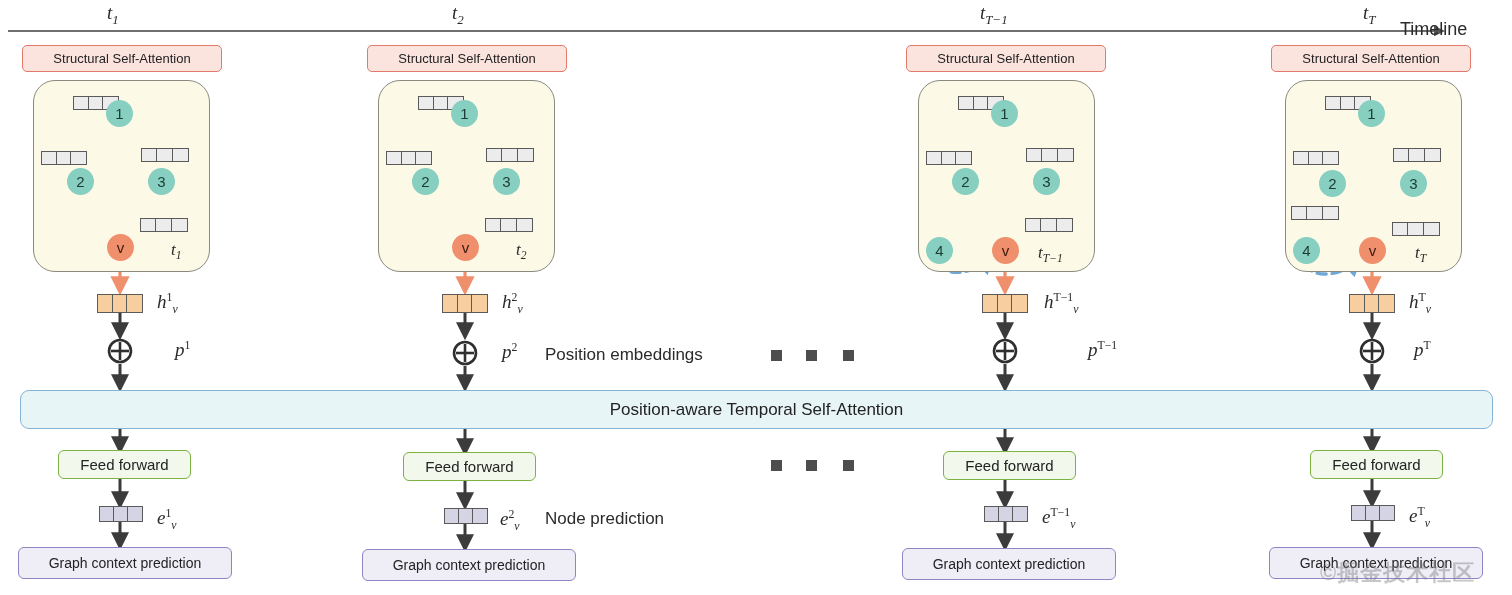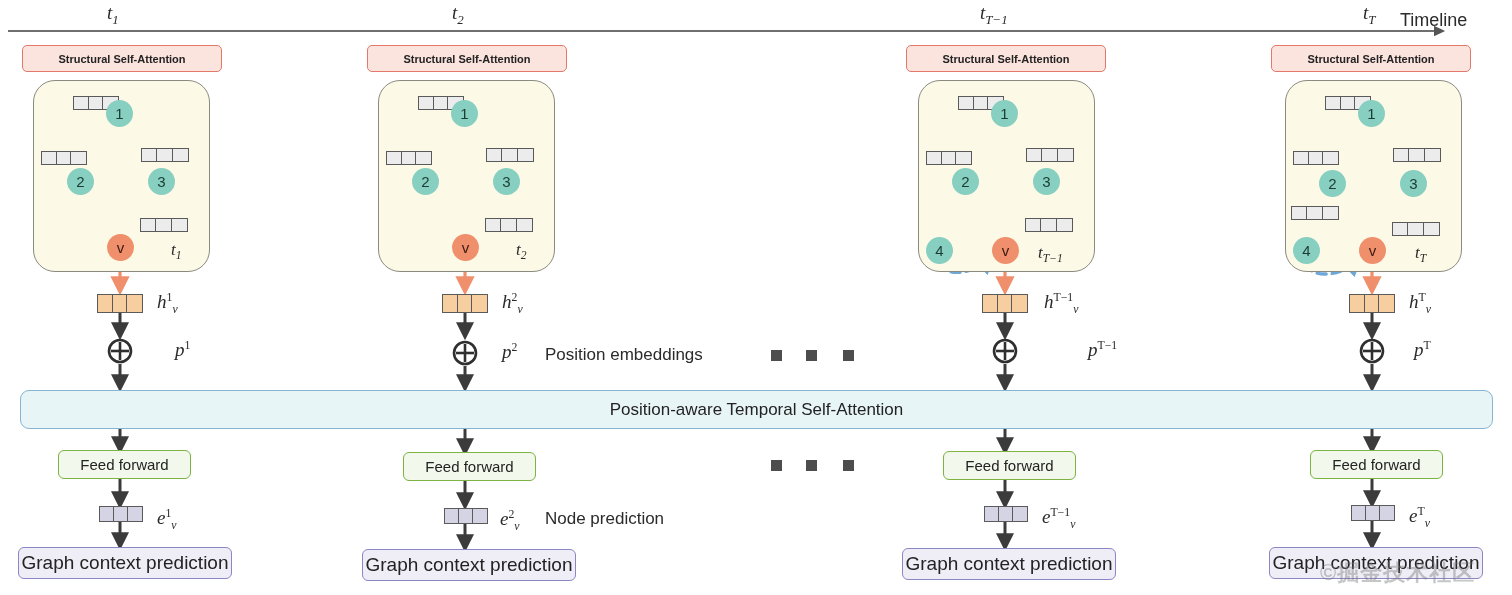--- a/index.html
+++ b/index.html
@@ -11,21 +11,21 @@
   
   .tl-label{position:absolute;font-style:italic;font-family:"Liberation Serif","DejaVu Serif",serif;
             font-size:19px;color:#2b2b2b;white-space:nowrap;}
   .tl-word{position:absolute;font-size:18px;color:#2b2b2b;white-space:nowrap;
            font-family:"Liberation Sans","DejaVu Sans",sans-serif;}
   sub{font-size:.68em;}
 
   
   .ssa{position:absolute;height:25px;border:1.4px solid #e2796b;border-radius:5px;
        background:#fbe3de;display:flex;align-items:center;justify-content:center;
-       font-size:11px;color:#232323;white-space:nowrap;font-weight:bold;}
+       font-size:13px;color:#232323;white-space:nowrap;}
   .gbox{position:absolute;border:1.6px solid #8a8a7e;border-radius:22px;background:#fdf9e7;}
   .gbox-t{position:absolute;font-style:italic;font-family:"Liberation Serif","DejaVu Serif",serif;
           font-size:17px;color:#2b2b2b;}
 
   .node{position:absolute;border-radius:50%;display:flex;align-items:center;justify-content:center;
         font-size:15px;color:#1d3b34;font-family:"Liberation Sans","DejaVu Sans",sans-serif;}
   .node.green{background:#87cfc0;}
   .node.orange{background:#ef8f6c;color:#3a1a10;}
 
   
@@ -43,21 +43,21 @@
 
   .plain{position:absolute;font-size:17px;color:#2b2b2b;white-space:nowrap;}
 
   .tsa{position:absolute;border:1.5px solid #87b4d4;border-radius:9px;background:#e8f5f7;
        display:flex;align-items:center;justify-content:center;font-size:17px;color:#232323;}
 
   .ff{position:absolute;height:27px;border:1.5px solid #7cb342;border-radius:6px;background:#f2f8ec;
       display:flex;align-items:center;justify-content:center;font-size:15px;color:#232323;white-space:nowrap;}
 
   .gcp{position:absolute;height:30px;border:1.5px solid #8b86c4;border-radius:6px;background:#efeef7;
-       display:flex;align-items:center;justify-content:center;font-size:19px;color:#232323;white-space:nowrap;}
+       display:flex;align-items:center;justify-content:center;font-size:14px;color:#232323;white-space:nowrap;}
 
   .dot{position:absolute;width:11px;height:11px;background:#4d4d4d;}
 
   .watermark{position:absolute;font-size:22px;color:rgba(120,120,120,.42);white-space:nowrap;
              letter-spacing:1px;font-weight:bold;}
 </style>
 </head>
 <body>
 
 <div class="stage">
@@ -180,21 +180,21 @@
   </div>
   <div class="tl-label" style="left:452px;top:2px;">
     <span>t</span><sub>2</sub>
   </div>
   <div class="tl-label" style="left:980px;top:2px;">
     <span>t</span><sub>T−1</sub>
   </div>
   <div class="tl-label" style="left:1363px;top:2px;">
     <span>t</span><sub>T</sub>
   </div>
-  <div class="tl-word" style="left:1400px;top:10px;">Timeline</div>
+  <div class="tl-word" style="left:1400px;top:19px;">Timeline</div>
 
   <div class="ssa" style="left:22px;top:45px;width:198px;">Structural Self-Attention</div>
   <div class="ssa" style="left:367px;top:45px;width:198px;">Structural Self-Attention</div>
   <div class="ssa" style="left:906px;top:45px;width:198px;">Structural Self-Attention</div>
   <div class="ssa" style="left:1271px;top:45px;width:198px;">Structural Self-Attention</div>
 
   <div class="gbox" style="left:33px;top:80px;width:175px;height:190px;"></div>
   <div class="strip grey" style="left:73px;top:96px;width:46px;height:14px;">
     <span style="width:33.3%"></span>
       <span style="width:33.3%"></span>

